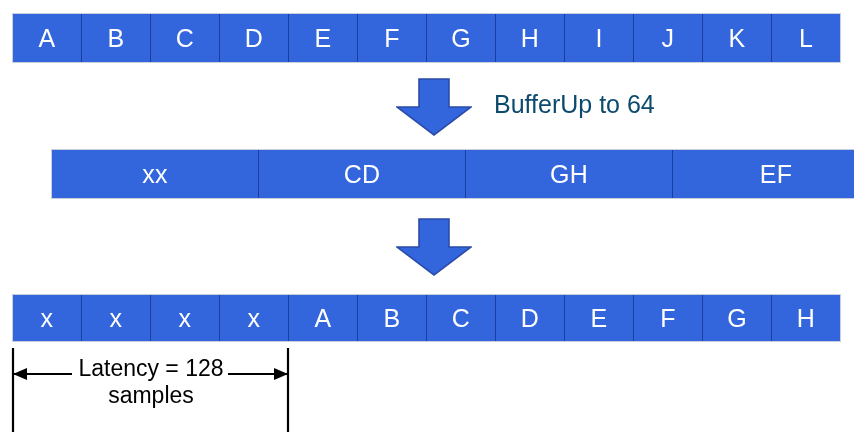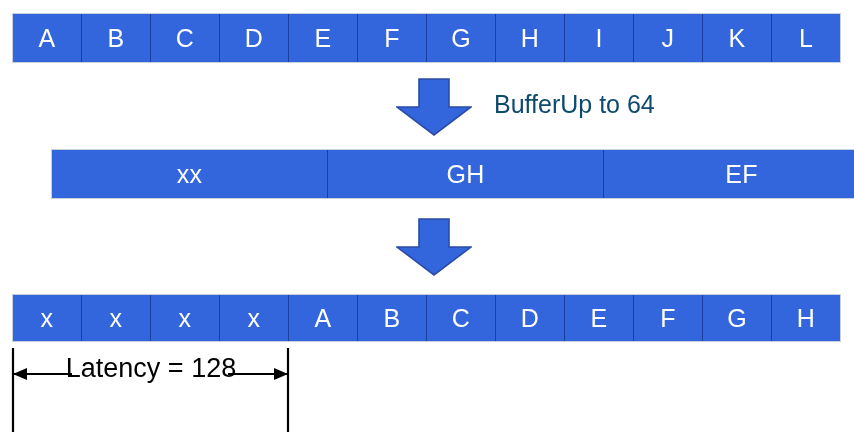--- a/index.html
+++ b/index.html
@@ -83,21 +83,21 @@
     width: 320px;
     height: 90px;
   }
   #latency-text {
     position: absolute;
     left: 48px;
     top: 355px;
     width: 206px;
     text-align: center;
     color: #000000;
-    font-size: 27px;
+    font-size: 23px;
     line-height: 27px;
     font-family: "Liberation Sans", sans-serif;
   }
   #latency-text span { display: block; }
 </style>
 </head>
 <body>
 
 <div class="diagram">
 
@@ -118,20 +118,21 @@
 
   <div class="block-arrow" id="arrow-up-op">
     <svg width="76" height="58" viewBox="0 0 76 58" xmlns="http://www.w3.org/2000/svg">
       <polygon points="23,1 53,1 53,29 75,29 38,57 1,29 23,29" fill="#3366DD" stroke="#2B4BA8" stroke-width="1.6"></polygon>
     </svg>
   </div>
   <div class="op-label" id="label-bufferup">BufferUp to 64</div>
 
   <div class="buffer-row" id="row-mid">
     <div class="cell">xx</div>
+    <div class="cell">CD</div>
     <div class="cell">GH</div>
     <div class="cell">EF</div>
   </div>
 
   <div class="block-arrow" id="arrow-down-op">
     <svg width="76" height="58" viewBox="0 0 76 58" xmlns="http://www.w3.org/2000/svg">
       <polygon points="23,1 53,1 53,29 75,29 38,57 1,29 23,29" fill="#3366DD" stroke="#2B4BA8" stroke-width="1.6"></polygon>
     </svg>
   </div>
 
@@ -157,15 +158,16 @@
     <line x1="288" y1="4" x2="288" y2="88" stroke="#000000" stroke-width="2.2"></line>
 
     <line x1="14" y1="30" x2="72" y2="30" stroke="#000000" stroke-width="1.8"></line>
     <polygon points="13,30 27,24 27,36" fill="#000000"></polygon>
 
     <line x1="228" y1="30" x2="287" y2="30" stroke="#000000" stroke-width="1.8"></line>
     <polygon points="288,30 274,24 274,36" fill="#000000"></polygon>
   </svg>
   <div id="latency-text">
     <span>Latency = 128</span>
+    <span>samples</span>
   </div>
 
 </div>
 
 </body></html>

